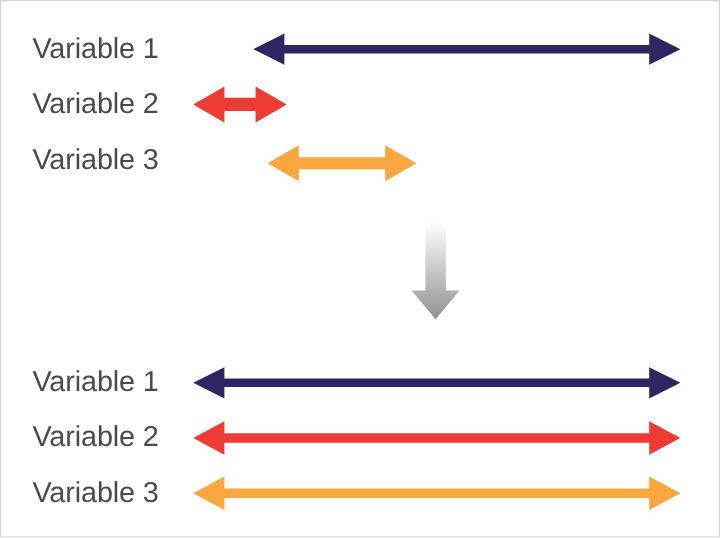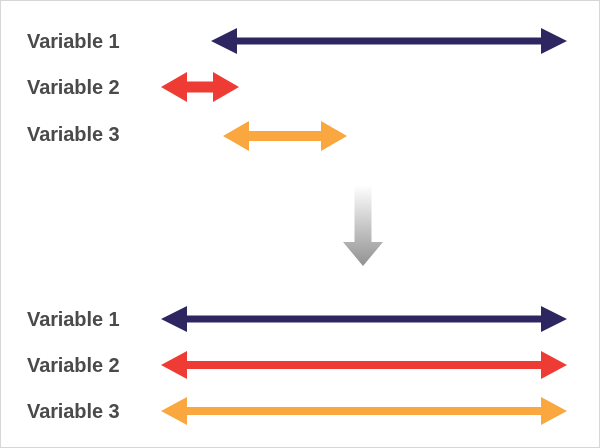--- a/index.html
+++ b/index.html
@@ -13,22 +13,22 @@
     height: 448px;
     background: #ffffff;
     border: 1px solid #d6d6d6;
     box-sizing: border-box;
     overflow: hidden;
     font-family: "Liberation Sans", sans-serif;
   }
   .var-label {
     position: absolute;
     font-family: "Liberation Sans", sans-serif;
-    font-size: 20px;
-    font-weight: 700;
+    font-size: 24px;
+    font-weight: 400;
     color: #4a4a4a;
     letter-spacing: -0.1px;
     white-space: nowrap;
     line-height: 1;
     transform: translateY(-50%);
   }
   .arrow-svg {
     position: absolute;
     display: block;
   }

